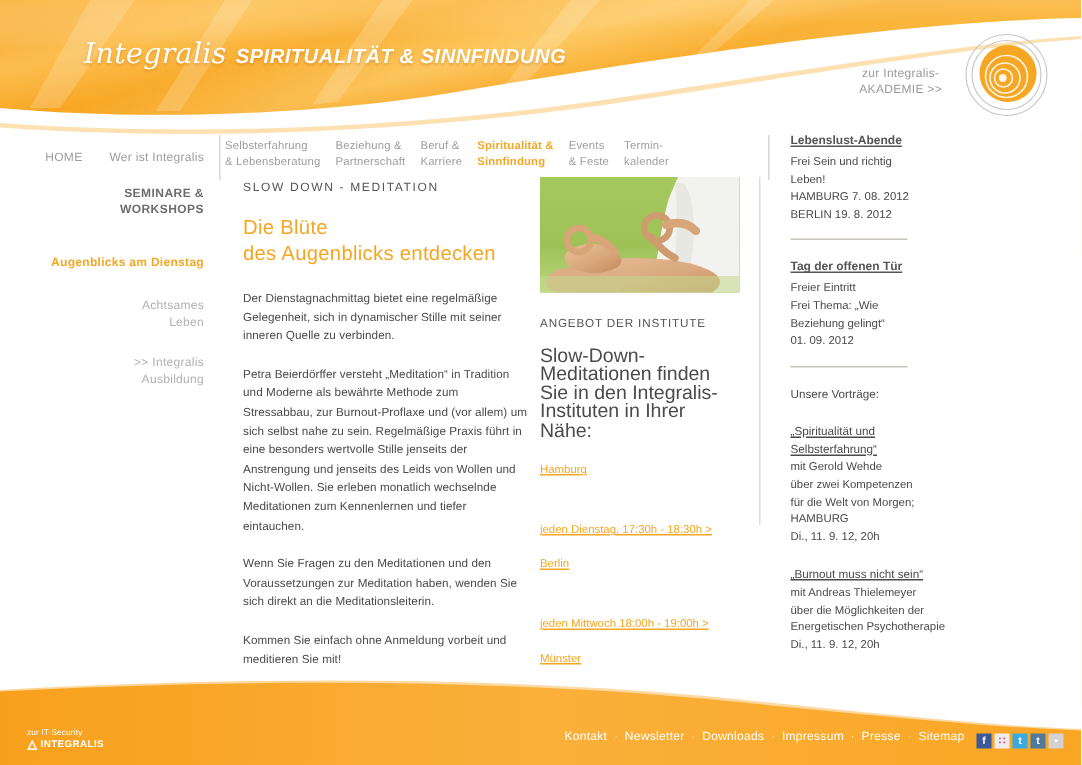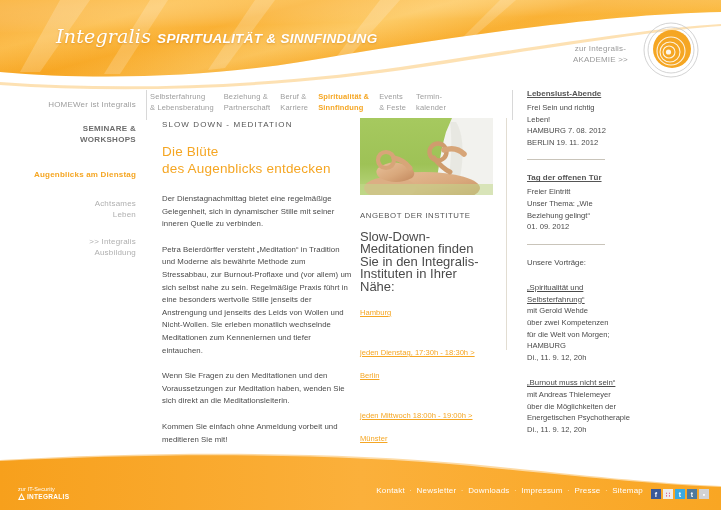--- a/index.html
+++ b/index.html
@@ -55,21 +55,21 @@
   .nav-divider-l {
     position:absolute; left:146px; top:90px; width:1px; height:30px; background:#d8d8d8;
   }
   .nav-divider-r {
     position:absolute; left:512px; top:90px; width:1px; height:30px; background:#d8d8d8;
   }
 
   
   .leftnav { position:absolute; left:0; top:100px; width:140px; text-align:right; padding-right:4px; }
   .leftnav .home-row {
-    display:flex; justify-content:flex-end; font-size:8px; color:#9d9d9d;
+    display:flex; justify-content:flex-end; gap:18px; font-size:8px; color:#9d9d9d;
     letter-spacing:.2px; cursor:pointer; margin-bottom:14px;
   }
   .leftnav .home-row span { cursor:pointer; }
   .leftnav-title {
     font-size:8px; font-weight:bold; color:#6d6d6d; line-height:11px;
     letter-spacing:.3px; margin-bottom:24px;
   }
   .leftnav-active {
     font-size:8px; font-weight:bold; color:#f5a623; line-height:11px;
     letter-spacing:.2px; margin-bottom:18px; cursor:pointer;
@@ -301,27 +301,27 @@
       <div class="city-name">Münster</div>
       <div class="city-time">jeden Mittwoch 18:00h - 19:00h &gt;</div>
     </div>
   </div>
 
   <div class="rightcol">
     <div class="r-head">Lebenslust-Abende</div>
     <div class="r-line">Frei Sein und richtig</div>
     <div class="r-line">Leben!</div>
     <div class="r-line">HAMBURG 7. 08. 2012</div>
-    <div class="r-line">BERLIN 19. 11. 2012</div>
+    <div class="r-line">BERLIN 19. 8. 2012</div>
 
     <div class="r-sep"></div>
 
     <div class="r-head">Tag der offenen Tür</div>
     <div class="r-line">Freier Eintritt</div>
-    <div class="r-line">Unser Thema: „Wie</div>
+    <div class="r-line">Frei Thema: „Wie</div>
     <div class="r-line">Beziehung gelingt“</div>
     <div class="r-line">01. 09. 2012</div>
 
     <div class="r-sep"></div>
 
     <div class="r-label">Unsere Vorträge:</div>
 
     <div class="r-block">
       <div class="r-link">„Spiritualität und</div>
       <div class="r-link">Selbsterfahrung“</div>

